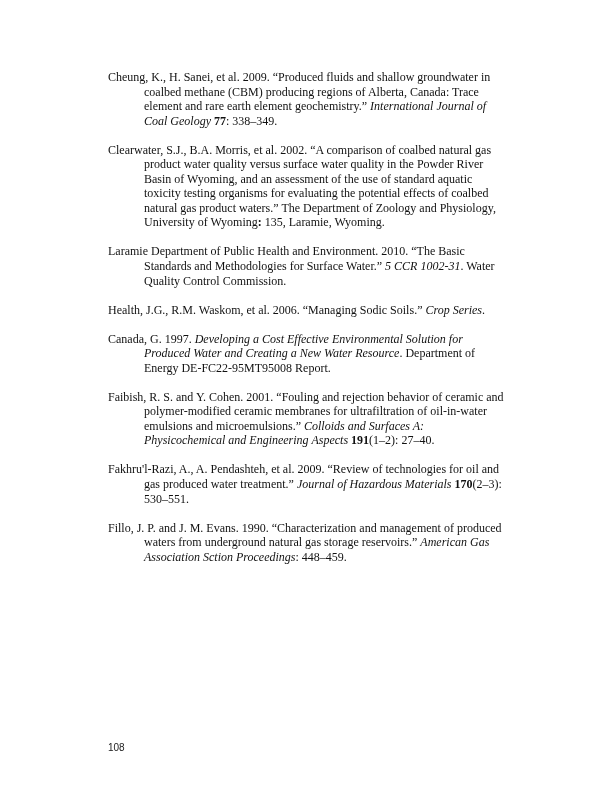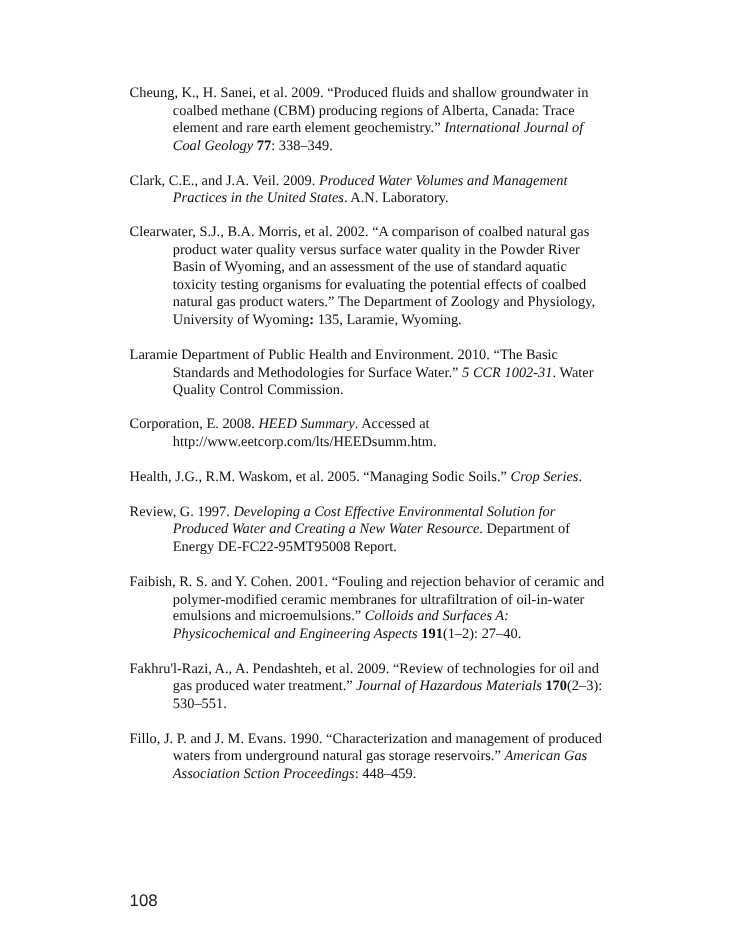--- a/index.html
+++ b/index.html
@@ -4,41 +4,39 @@
 <style>
   html, body { margin: 0; padding: 0; background: #ffffff; }
   body { width: 612px; height: 792px; position: relative; overflow: hidden; }
   .page { position: absolute; left: 0; top: 0; width: 612px; height: 792px; background: #fff; }
   .refs { position: absolute; left: 108px; top: 70px; width: 400px;
     font-family: "Liberation Serif", serif; font-size: 12px; line-height: 14.55px; color: #111; }
   .ref { padding-left: 36px; text-indent: -36px; margin: 0 0 14.5px 0; }
   .ref i { font-style: italic; }
   .ref b { font-weight: bold; }
   .page-num { position: absolute; left: 108px; top: 742px;
-    font-family: "Liberation Sans", sans-serif; font-size: 14px; color: #222; }
+    font-family: "Liberation Sans", sans-serif; font-size: 10px; color: #222; }
 </style>
 </head>
 <body>
 
 <div class="page">
   <div class="refs">
     <p class="ref"><span>Cheung, K., H. Sanei, et al.</span>  <span>2009.</span>  <span>“Produced fluids and shallow groundwater in coalbed methane (CBM) producing regions of Alberta, Canada: Trace element and rare earth element geochemistry.”</span>  <i>International Journal of Coal Geology</i> <b>77</b><span>: 338–349.</span></p>
 
-    <p class="ref"><span>Clark, C.E., and J.A. Veil.</span>  <span>2009.</span>  <i>Produced Water Volumes and Management Practices in the United States</i><span>.  A.N. Laboratory.</span></p>
 
     <p class="ref"><span>Clearwater, S.J., B.A. Morris, et al.</span>  <span>2002.</span>  <span>“A comparison of coalbed natural gas product water quality versus surface water quality in the Powder River Basin of Wyoming, and an assessment of the use of standard aquatic toxicity testing organisms for evaluating the potential effects of coalbed natural gas product waters.” The Department of Zoology and Physiology, University of Wyoming</span><b>:</b><span> 135, Laramie, Wyoming.</span></p>
 
     <p class="ref"><span>Laramie Department of Public Health and Environment.</span>  <span>2010.</span>  <span>“The Basic Standards and Methodologies for Surface Water.”</span>  <i>5 CCR 1002-31</i><span>.  Water Quality Control Commission.</span></p>
 
 
-    <p class="ref"><span>Corporation, E.</span>  <span>2008.</span>  <i>HEED Summary</i><span>.  Accessed at http://www.eetcorp.com/lts/HEEDsumm.htm.</span></p>
 
-    <p class="ref"><span>Health, J.G., R.M. Waskom, et al.</span>  <span>2005.</span>  <span>“Managing Sodic Soils.”</span>  <i>Crop Series</i><span>.</span></p>
+    <p class="ref"><span>Health, J.G., R.M. Waskom, et al.</span>  <span>2006.</span>  <span>“Managing Sodic Soils.”</span>  <i>Crop Series</i><span>.</span></p>
 
-    <p class="ref"><span>Review, G.</span>  <span>1997.</span>  <i>Developing a Cost Effective Environmental Solution for Produced Water and Creating a New Water Resource</i><span>.  Department of Energy DE-FC22-95MT95008 Report.</span></p>
+    <p class="ref"><span>Canada, G.</span>  <span>1997.</span>  <i>Developing a Cost Effective Environmental Solution for Produced Water and Creating a New Water Resource</i><span>.  Department of Energy DE-FC22-95MT95008 Report.</span></p>
 
 
     <p class="ref"><span>Faibish, R. S. and Y. Cohen.</span>  <span>2001.</span>  <span>“Fouling and rejection behavior of ceramic and polymer-modified ceramic membranes for ultrafiltration of oil-in-water emulsions and microemulsions.”</span>  <i>Colloids and Surfaces A: Physicochemical and Engineering Aspects</i> <b>191</b><span>(1–2): 27–40.</span></p>
 
     <p class="ref"><span>Fakhru'l-Razi, A., A. Pendashteh, et al.</span>  <span>2009.</span>  <span>“Review of technologies for oil and gas produced water treatment.”</span>  <i>Journal of Hazardous Materials</i> <b>170</b><span>(2–3): 530–551.</span></p>
 
     <p class="ref"><span>Fillo, J. P. and J. M. Evans.</span>  <span>1990.</span>  <span>“Characterization and management of produced waters from underground natural gas storage reservoirs.”</span> <i>American Gas Association Sction Proceedings</i><span>:  448–459.</span></p>
   </div>
 
   <div class="page-num">108</div>

